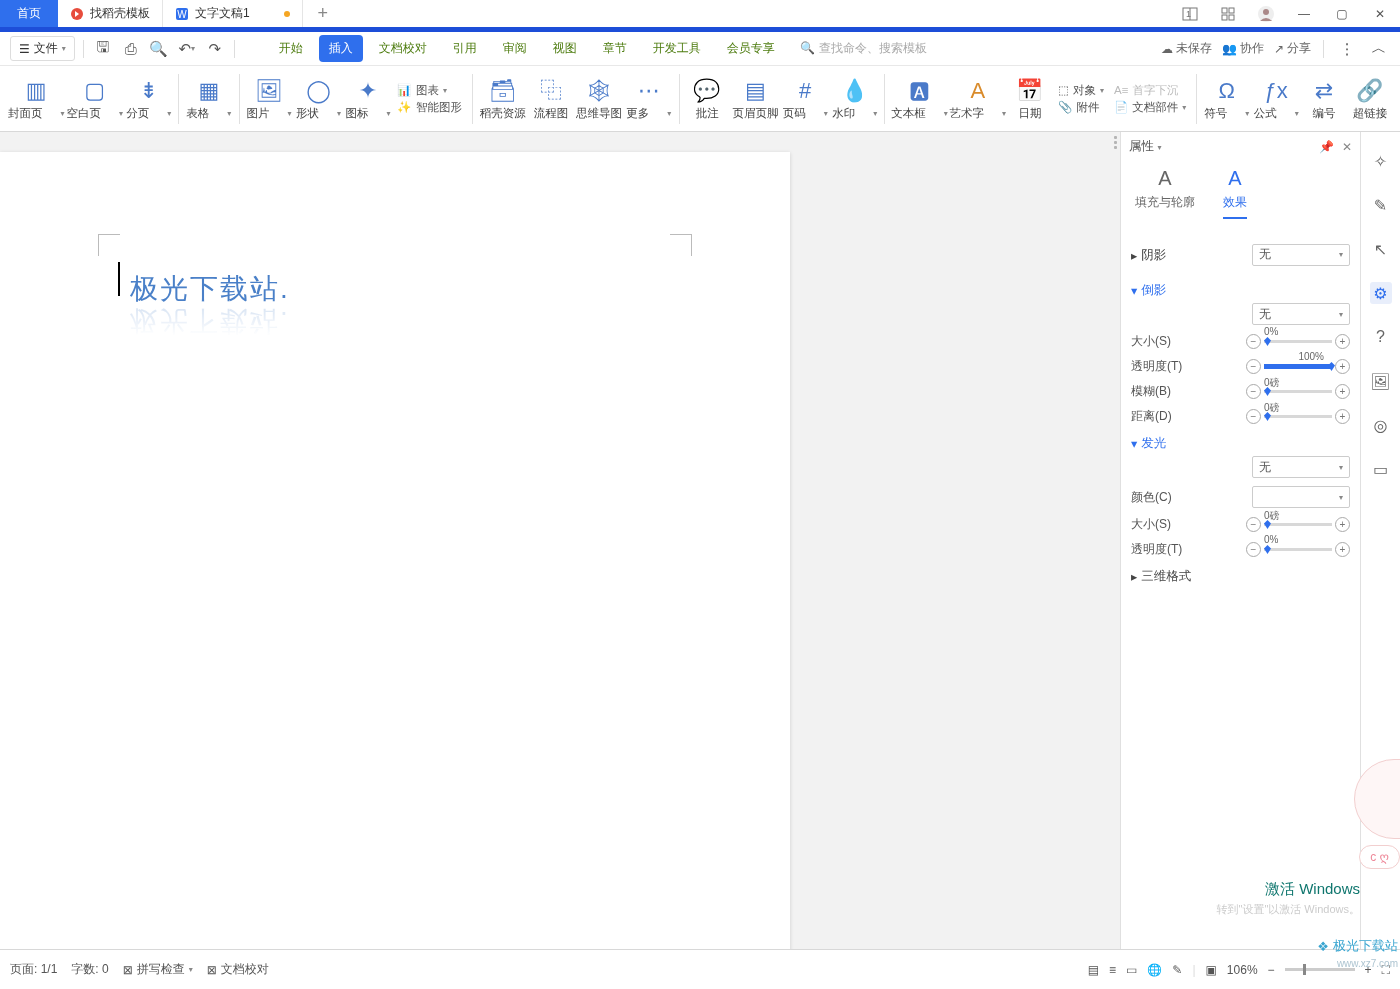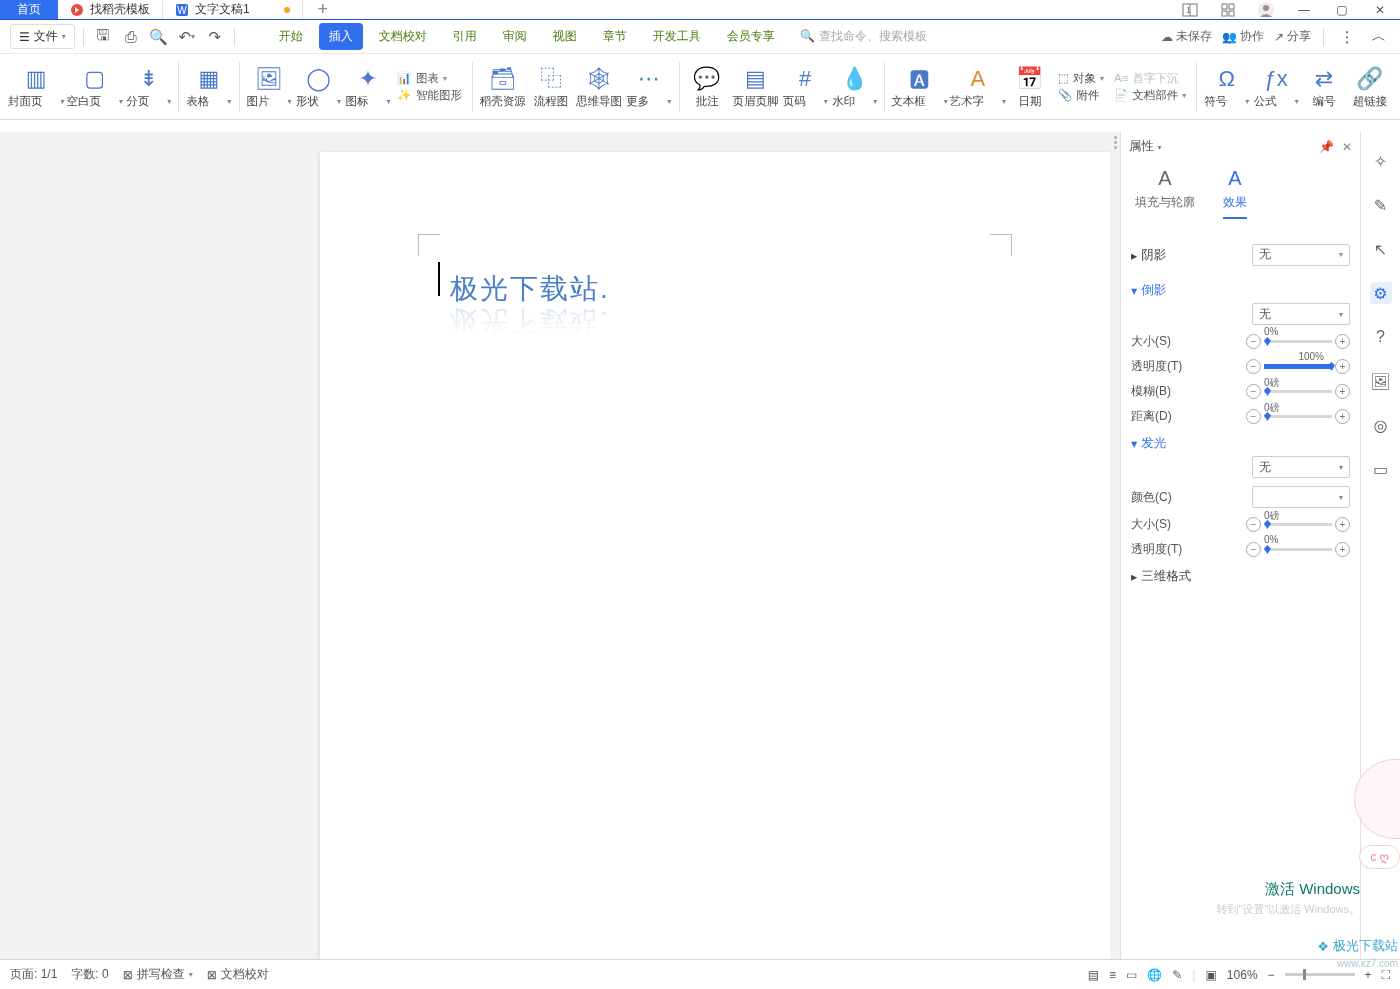--- a/index.html
+++ b/index.html
@@ -1,19 +1,19 @@
 <!DOCTYPE html>
 <html><head>
 <meta charset="utf-8">
 <style>
 * { margin: 0; padding: 0; box-sizing: border-box; font-family: "Microsoft YaHei", "PingFang SC", sans-serif; }
 body { width: 1400px; height: 989px; background: #fff; overflow: hidden; position: relative; font-size: 12px; color: #333; }
 
 
-.titlebar { height: 20px; background: #fff; display: flex; align-items: stretch; border-bottom: 1px solid #1d4ed8; justify-content: space-between; }
+.titlebar { height: 32px; background: #fff; display: flex; align-items: stretch; border-bottom: 5px solid #1d4ed8; justify-content: space-between; }
 .tab { display: flex; align-items: center; padding: 0 12px; gap: 6px; border-right: 1px solid #e5e5e5; cursor: pointer; min-width: 80px; }
 .tab.home { background: #2f6fed; color: #fff; border: none; justify-content: center; min-width: 58px; }
 .tab.active { background: #fff; }
 .tab-icon { width: 14px; height: 14px; display: inline-flex; align-items: center; justify-content: center; }
 .tab-mod { width: 6px; height: 6px; border-radius: 50%; background: #f5a623; margin-left: 28px; }
 .tab-plus { width: 40px; display: flex; align-items: center; justify-content: center; color: #888; cursor: pointer; font-size: 18px; }
 .titlebar-right { margin-left: auto; display: flex; align-items: center; gap: 10px; padding-right: 6px; }
 .win-ctrl { width: 28px; height: 28px; display: flex; align-items: center; justify-content: center; color: #555; cursor: pointer; }
 
 
@@ -33,21 +33,21 @@
 .rgroup .ricn { width: 28px; height: 28px; display: flex; align-items: center; justify-content: center; font-size: 22px; color: #4a7ac9; }
 .rgroup .rlbl { font-size: 11.5px; white-space: nowrap; display: flex; align-items: center; gap: 18px; }
 .rdiv { width: 1px; height: 50px; background: #e0e0e0; margin: 0 4px; }
 .rstack { display: flex; flex-direction: column; gap: 2px; padding: 2px 4px; }
 .rline { display: flex; align-items: center; gap: 4px; color: #555; cursor: pointer; font-size: 11.5px; white-space: nowrap; }
 .rline.disabled { color: #bbb; }
 .dd { font-size: 8px; color: #888; }
 
 
 .workspace { position: absolute; top: 132px; left: 0; right: 0; bottom: 30px; display: flex; background: #f2f2f2; }
-.canvas-wrap { flex: 1; overflow: auto; position: relative; display: flex; flex-direction: column; align-items: flex-end; padding-top: 20px; padding-left: 16px; }
+.canvas-wrap { flex: 1; overflow: auto; position: relative; display: flex; flex-direction: column; align-items: flex-start; padding-top: 20px; }
 .page { width: 790px; height: 820px; background: #fff; box-shadow: 0 1px 4px rgba(0,0,0,0.15); position: relative; }
 .page-corner { position: absolute; width: 22px; height: 22px; border: 1px solid #bbb; }
 .pc-tl { top: 82px; left: 98px; border-right: none; border-bottom: none; }
 .pc-tr { top: 82px; right: 98px; border-left: none; border-bottom: none; }
 .wordart { position: absolute; top: 118px; left: 130px; }
 .wordart-main { font-size: 28px; font-weight: 500; color: #4a80c8; letter-spacing: 2px; }
 .wordart-reflect { font-size: 28px; font-weight: 500; letter-spacing: 2px; transform: scaleY(-1); opacity: 0.35; background: linear-gradient(to bottom, rgba(74,128,200,0) 10%, rgba(74,128,200,0.7) 100%); -webkit-background-clip: text; -webkit-text-fill-color: transparent; margin-top: -6px; }
 .text-cursor { position: absolute; top: 110px; left: 118px; width: 1.5px; height: 34px; background: #000; }
 
 
@@ -75,21 +75,21 @@
 .slider-fill { position: absolute; top: -1px; height: 5px; background: #2f6fed; }
 .slider-val { position: absolute; top: -14px; font-size: 10px; color: #666; }
 .slider-thumb { position: absolute; top: -3px; width: 7px; height: 9px; background: #2f6fed; clip-path: polygon(50% 100%, 0 40%, 50% 0, 100% 40%); }
 
 
 .rightrail { width: 40px; background: #fff; border-left: 1px solid #e0e0e0; display: flex; flex-direction: column; align-items: center; padding-top: 18px; gap: 22px; }
 .rail-icon { width: 22px; height: 22px; display: flex; align-items: center; justify-content: center; color: #666; cursor: pointer; font-size: 16px; }
 .rail-icon.active { background: #e8eefb; border-radius: 3px; color: #2f6fed; }
 
 
-.statusbar { position: absolute; bottom: 0; left: 0; right: 0; height: 30px; border-top: 1px solid #d8d8d8; background: #fff; display: flex; align-items: center; padding: 0 10px; gap: 14px; color: #555; font-size: 12px; }
+.statusbar { position: absolute; bottom: 0; left: 0; right: 0; height: 40px; border-top: 1px solid #d8d8d8; background: #fff; display: flex; align-items: center; padding: 0 10px; gap: 14px; color: #555; font-size: 12px; }
 .sb-item { display: flex; align-items: center; gap: 4px; cursor: pointer; }
 .sb-right { margin-left: auto; display: flex; align-items: center; gap: 10px; }
 
 
 .wm1 { position: absolute; right: 40px; bottom: 90px; color: #0f766e; font-size: 15px; pointer-events: none; }
 .wm2 { position: absolute; right: 40px; bottom: 72px; color: #ccc; font-size: 11px; pointer-events: none; }
 .brand { position: absolute; right: 2px; bottom: 34px; display: flex; align-items: center; gap: 4px; color: #3aa5d0; font-size: 13px; pointer-events: none; }
 .brand-url { position: absolute; right: 2px; bottom: 20px; color: #aec5d1; font-size: 10px; pointer-events: none; }
 .mascot { position: absolute; right: -6px; bottom: 150px; width: 52px; height: 80px; border-top-left-radius: 40px; border-bottom-left-radius: 40px; background: #fef6f6; border: 1px solid #f2cfcf; pointer-events: none; }
 .mascot2 { position: absolute; right: 0px; bottom: 120px; padding: 4px 10px; border-radius: 14px; background: #fff; border: 1px solid #f2cfcf; color: #e89; font-size: 12px; pointer-events: none; }

